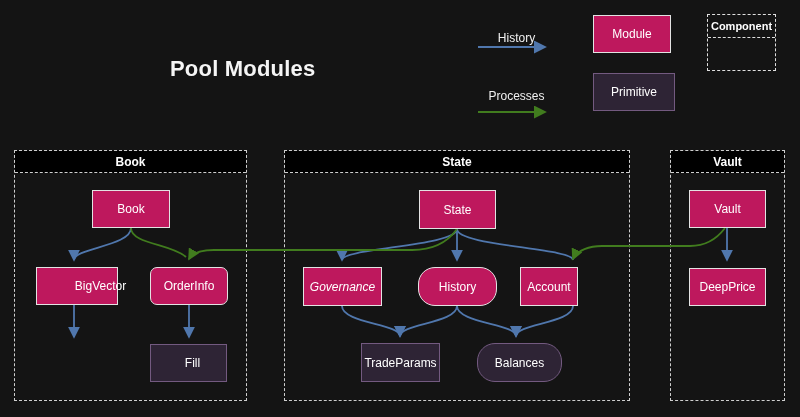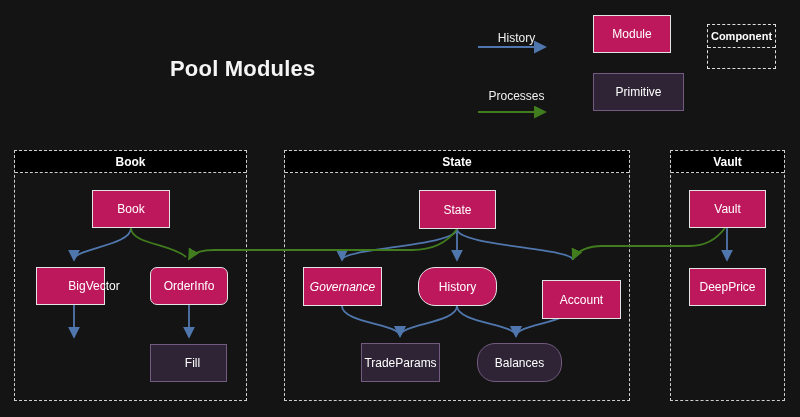--- a/index.html
+++ b/index.html
@@ -25,22 +25,22 @@
     position:absolute;z-index:3;background:#be185d;border:1.5px solid #e3e3e3;
     display:flex;align-items:center;justify-content:center;
     font-size:12px;color:#ffffff;box-sizing:border-box;
   }
   .node.primitive{background:#2e2435;border-color:#735a80;}
   
   .legend-label{
     position:absolute;width:77px;text-align:center;font-size:12px;color:#f0f0f0;
   }
   .component-box{
-    position:absolute;left:707px;top:14px;width:69px;height:45px;
-    border:1.5px dashed #e0e0e0;box-sizing:border-box;z-index:3;margin-top:10px;
+    position:absolute;left:707px;top:14px;width:69px;height:57px;
+    border:1.5px dashed #e0e0e0;box-sizing:border-box;z-index:3;
   }
   .component-box .chdr{
     height:22px;border-bottom:1.5px dashed #e0e0e0;
     display:flex;align-items:center;justify-content:center;
     font-size:11px;font-weight:bold;color:#ffffff;white-space:nowrap;
   }
   svg.edges{position:absolute;left:0;top:0;z-index:2;}
 </style>
 </head>
 <body>
@@ -48,21 +48,21 @@
 <div id="canvas">
 
   <div class="title">Pool Modules</div>
 
   <div class="legend-label" style="left:478px;top:31px;">History</div>
   <div class="legend-label" style="left:478px;top:89px;">Processes</div>
 
   <div class="node" style="left:593px;top:15px;width:78px;height:38px;">
     <span>Module</span>
   </div>
-  <div class="node primitive" style="left:593px;top:73px;width:91px;height:38px;">
+  <div class="node primitive" style="left:593px;top:73px;width:82px;height:38px;">
     <span>Primitive</span>
   </div>
   <div class="component-box">
     <div class="chdr">Component</div>
   </div>
 
   <div class="container" style="left:14px;top:150px;width:233px;height:251px;box-sizing:border-box;">
     <div class="hdr">Book</div>
   </div>
   <div class="container" style="left:284px;top:150px;width:346px;height:251px;box-sizing:border-box;">
@@ -102,40 +102,40 @@
     <g stroke="#417c1e" stroke-width="1.8" fill="none">
       <path d="M131,228 C131,244 172,244 186,257"></path>
       <path d="M457,229 C447,243 432,250 412,250 L214,250 C203,250 193,252 189,259" marker-end="url(#arrow-green)"></path>
       <path d="M725,228 C716,240 704,246 690,246 L602,246 C590,246 577,250 573,259" marker-end="url(#arrow-green)"></path>
     </g>
   </svg>
 
   <div class="node" style="left:92px;top:190px;width:78px;height:38px;">
     <span>Book</span>
   </div>
-  <div class="node" style="left:36px;top:267px;width:69px;height:38px;padding-left:47px;">
+  <div class="node" style="left:36px;top:267px;width:82px;height:38px;padding-left:47px;">
     <span>BigVector</span>
   </div>
   <div class="node" style="left:150px;top:267px;width:78px;height:38px;border-radius:7px;">
     <span>OrderInfo</span>
   </div>
   <div class="node primitive" style="left:150px;top:344px;width:77px;height:38px;padding-left:8px;">
     <span>Fill</span>
   </div>
 
   <div class="node" style="left:419px;top:190px;width:77px;height:39px;">
     <span>State</span>
   </div>
   <div class="node" style="left:303px;top:267px;width:79px;height:39px;font-style:italic;">
     <span>Governance</span>
   </div>
   <div class="node" style="left:418px;top:267px;width:79px;height:39px;border-radius:17px;">
     <span>History</span>
   </div>
-  <div class="node" style="left:542px;top:267px;width:79px;height:39px;margin-top:13px;">
+  <div class="node" style="left:520px;top:267px;width:58px;height:39px;">
     <span>Account</span>
   </div>
   <div class="node primitive" style="left:361px;top:343px;width:79px;height:39px;">
     <span>TradeParams</span>
   </div>
   <div class="node primitive" style="left:477px;top:343px;width:85px;height:39px;border-radius:18px;">
     <span>Balances</span>
   </div>
 
   <div class="node" style="left:689px;top:190px;width:77px;height:38px;">

